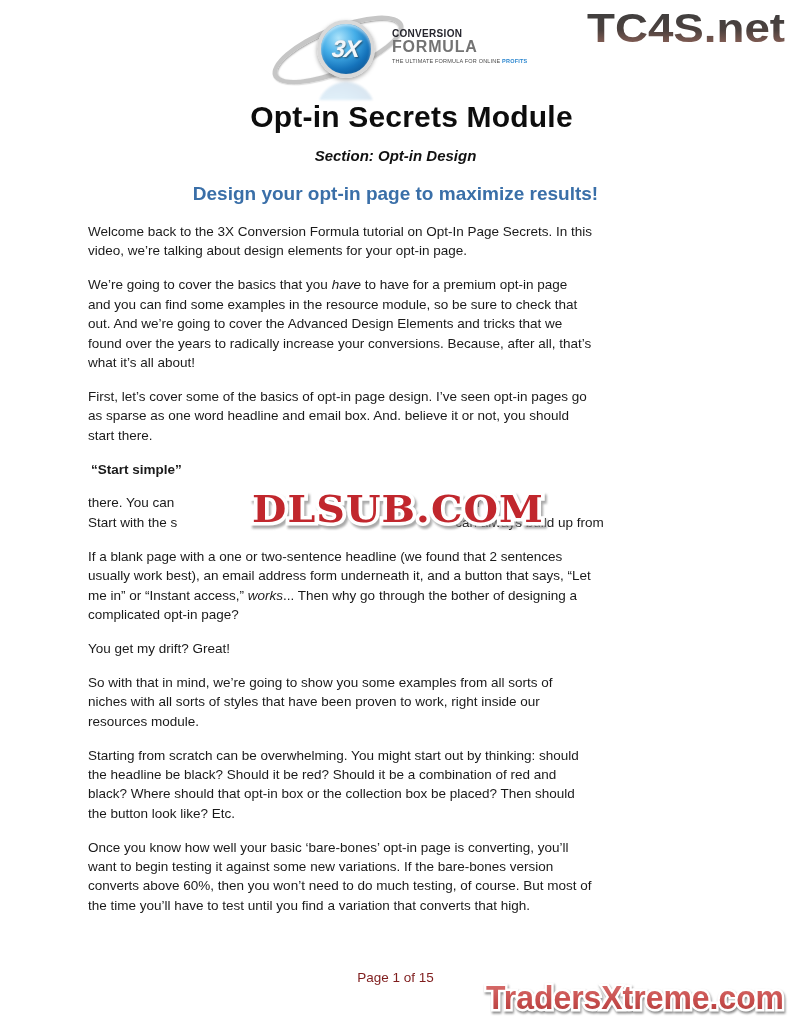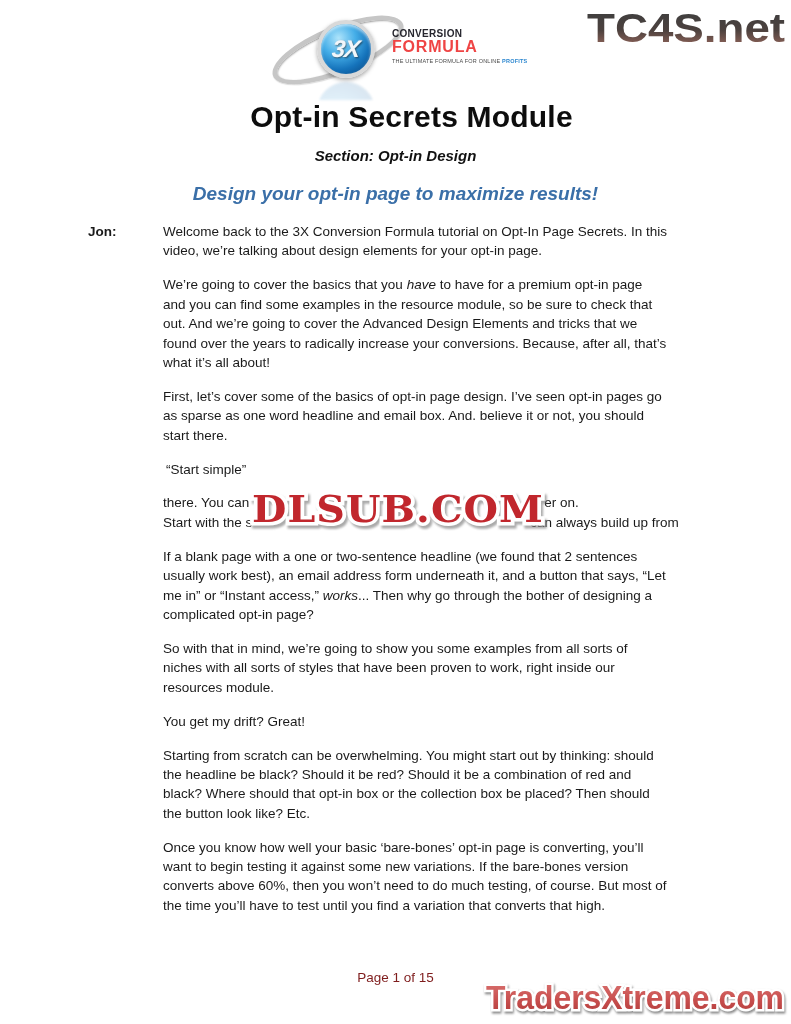--- a/index.html
+++ b/index.html
@@ -25,21 +25,21 @@
     box-shadow: 0 2px 4px rgba(0,0,0,.35), inset 0 2px 3px rgba(255,255,255,.6);
     display:flex; align-items:center; justify-content:center;
   }
   .sphere-label {
     color:#f2f6fa; font-weight:bold; font-style:italic; font-size:24px;
     text-shadow: 1px 1px 2px rgba(0,0,0,.55), 0 0 2px rgba(255,255,255,.4);
     letter-spacing:-1px; transform:skewX(-6deg);
   }
   .logo-text { position:absolute; left:94px; top:24px; width:90px; }
   .logo-line1 { font-size:10px; font-weight:700; color:#26262e; letter-spacing:.3px; }
-  .logo-line2 { font-size:16px; font-weight:800; color:#ef4444; letter-spacing:.8px; line-height:1.05;
+  .logo-line2 { font-size:16px; font-weight:800; color:#737373; letter-spacing:.8px; line-height:1.05;
     text-shadow:0 1px 0 rgba(255,255,255,.6); }
   .logo-tagline { margin-top:2px; font-size:5.5px; color:#4a4a4a; letter-spacing:.2px; white-space:nowrap; }
   .logo-tagline .blue { color:#2b86cf; font-weight:bold; }
   .logo-mirror {
     position:absolute; left:19px; top:76px; width:150px; height:20px;
     overflow:hidden; opacity:.15; filter:blur(1px); transform:scaleY(-1);
   }
   .mini-sphere { position:absolute; left:0; top:-40px; width:58px; height:58px; border-radius:50%;
     background: radial-gradient(circle at 35% 28%, #aee4fb 0%, #45aee8 35%, #1573bb 65%, #073f77 100%); }
 
@@ -50,32 +50,32 @@
     position:absolute; top:100px; left:16px; width:100%;
     text-align:center; font-size:30px; font-weight:bold; color:#0d0d0d;
     letter-spacing:.2px;
   }
   .title-section {
     position:absolute; top:147px; left:0; width:100%;
     text-align:center; font-size:15px; font-weight:bold; font-style:italic; color:#111;
   }
   .title-tagline {
     position:absolute; top:183px; left:0; width:100%;
-    text-align:center; font-size:19px; font-weight:bold; font-style:italic; color:#3a6fa8;
+    text-align:center; font-size:19px; font-weight:bold; color:#3a6fa8;
   }
 
   
   .transcript {
     position:absolute; left:88px; top:222px; width:660px;
     display:flex; font-size:13.5px; line-height:19.4px; color:#1a1a1a;
   }
   .speaker { width:75px; font-weight:bold; flex-shrink:0; }
   .paragraphs { width:585px; }
   .para { white-space:pre-line; margin-bottom:14.5px; }
-  .para.bold-heading { font-weight:normal; padding-left:3px; white-space:normal; }
+  .para.bold-heading { font-weight:bold; padding-left:3px; white-space:normal; }
   .para .it { font-style:italic; }
   .red-line { white-space:nowrap; }
   .red-line .gap { display:inline-block; }
 
   
   .dlsub-svg { position:absolute; left:243px; top:482px; }
 
   
   .page-label {
     position:absolute; top:970px; left:0; width:100%;
@@ -114,42 +114,41 @@
       </linearGradient>
     </defs>
     <text x="104" y="37" text-anchor="middle" font-family="Liberation Sans, sans-serif" font-size="40" font-weight="bold" fill="url(#tcGrad)" textLength="198" lengthAdjust="spacingAndGlyphs">TC4S.net</text>
   </svg>
 
   <h1 class="title-main">Opt-in Secrets Module</h1>
   <h2 class="title-section">Section: Opt-in Design</h2>
   <h3 class="title-tagline">Design your opt-in page to maximize results!</h3>
 
   <div class="transcript">
-    <div class="speaker">Jon:</div>
     <div class="paragraphs">
         <div class="para normal"><span>Welcome back to the 3X Conversion Formula tutorial on Opt-In Page Secrets. In this
 video, we’re talking about design elements for your opt-in page.</span></div>
         <div class="para normal"><span>We’re going to cover the basics that you </span><span class="it">have</span><span> to have for a premium opt-in page
 and you can find some examples in the resource module, so be sure to check that
 out. And we’re going to cover the Advanced Design Elements and tricks that we
 found over the years to radically increase your conversions. Because, after all, that’s
 what it’s all about!</span></div>
         <div class="para normal"><span>First, let’s cover some of the basics of opt-in page design. I’ve seen opt-in pages go
 as sparse as one word headline and email box. And. believe it or not, you should
 start there.</span></div>
         <div class="para bold-heading"><span>“Start simple”</span></div>
         <div class="para redacted"><div class="red-line"><span>there. You can</span><span class="gap" style="width: 295px;"></span><span>er on.</span></div><div class="red-line"><span>Start with the s</span><span class="gap" style="width: 278px;"></span><span>can always build up from</span></div></div>
         <div class="para normal"><span>If a blank page with a one or two-sentence headline (we found that 2 sentences
 usually work best), an email address form underneath it, and a button that says, “Let
 me in” or “Instant access,” </span><span class="it">works</span><span>... Then why go through the bother of designing a
 complicated opt-in page?</span></div>
+        <div class="para normal"><span>You get my drift? Great!</span></div>
         <div class="para normal"><span>So with that in mind, we’re going to show you some examples from all sorts of
 niches with all sorts of styles that have been proven to work, right inside our
 resources module.</span></div>
-        <div class="para normal"><span>You get my drift? Great!</span></div>
         <div class="para normal"><span>Starting from scratch can be overwhelming. You might start out by thinking: should
 the headline be black? Should it be red? Should it be a combination of red and
 black? Where should that opt-in box or the collection box be placed? Then should
 the button look like? Etc.</span></div>
         <div class="para normal"><span>Once you know how well your basic ‘bare-bones’ opt-in page is converting, you’ll
 want to begin testing it against some new variations. If the bare-bones version
 converts above 60%, then you won’t need to do much testing, of course. But most of
 the time you’ll have to test until you find a variation that converts that high.</span></div>
       </div>
   </div>

